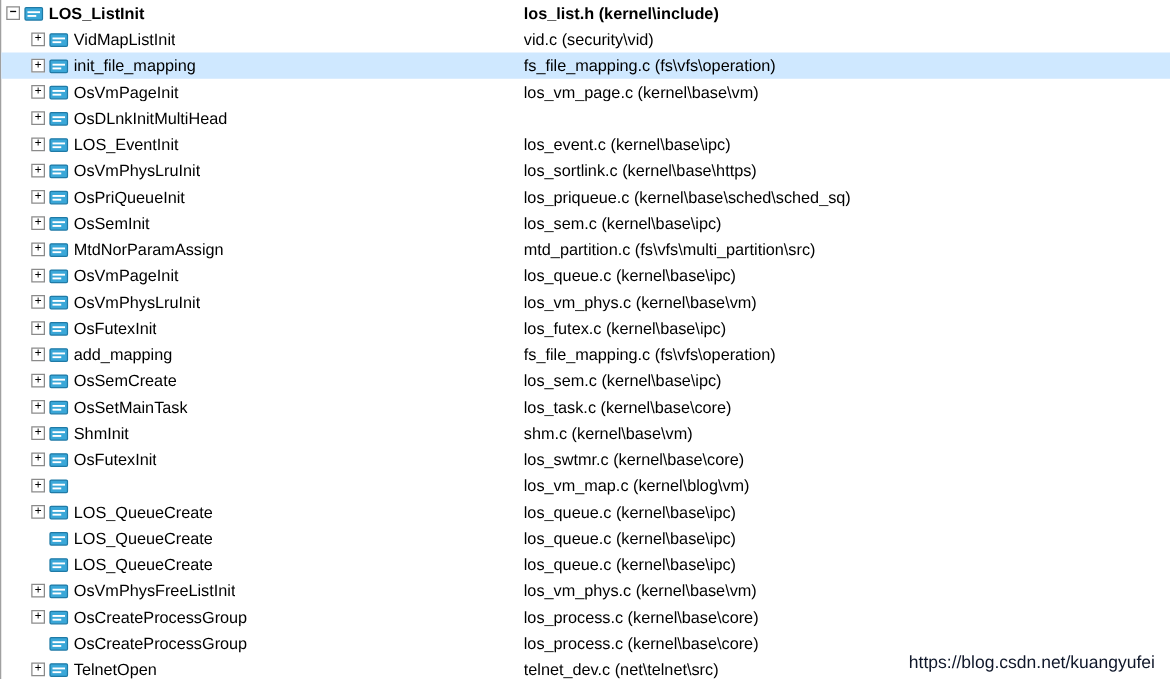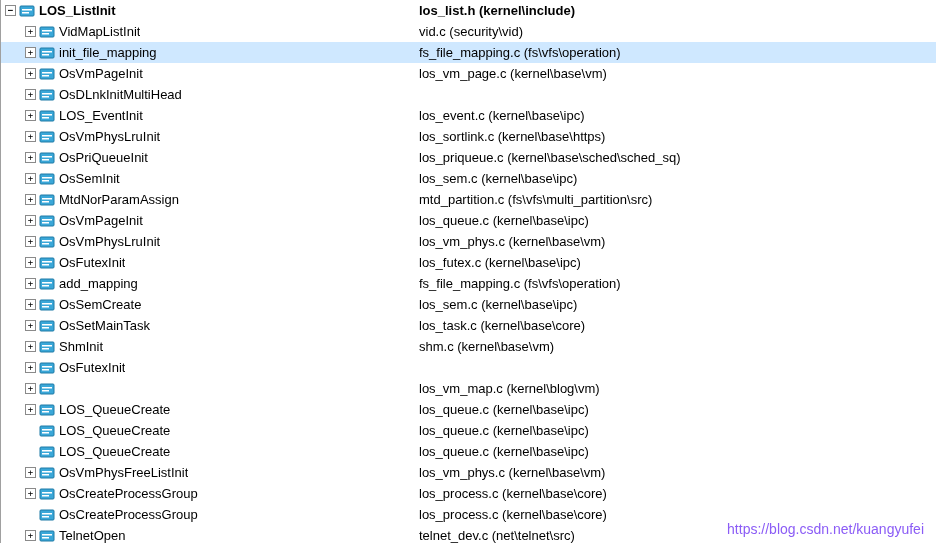--- a/index.html
+++ b/index.html
@@ -72,21 +72,21 @@
     flex-shrink: 0;
     margin-right: 4px;
   }
   .ticon svg { display: block; }
   .name-text { overflow: hidden; text-overflow: ellipsis; }
   .path-text { overflow: hidden; text-overflow: ellipsis; }
   .watermark {
     position: absolute;
     right: 12px;
     bottom: 6px;
-    color: #8b5cf6;
+    color: #0f172a;
     font-size: 14px;
     pointer-events: none;
   }
 </style>
 </head>
 <body>
 
 <div class="pane">
 
   <div class="row header">
@@ -383,20 +383,23 @@
           <span class="exp">+</span>
           <span class="ticon">
             <svg width="16" height="16">
               <rect x="1" y="3" width="14" height="10" rx="1" fill="#3aa7d8" stroke="#1f7aa6"></rect>
               <rect x="3" y="6" width="10" height="1.5" fill="#fff"></rect>
               <rect x="3" y="9" width="7" height="1.5" fill="#fff"></rect>
             </svg>
           </span>
           <span class="name-text">OsFutexInit</span>
         </div>
+        <div class="col-path">
+          <span class="path-text">los_swtmr.c (kernel\base\core)</span>
+        </div>
       </div>
       <div class="row">
         <div class="col-name">
           <span class="indent" style="width: 24px;"></span>
           <span class="exp">+</span>
           <span class="ticon">
             <svg width="16" height="16">
               <rect x="1" y="3" width="14" height="10" rx="1" fill="#3aa7d8" stroke="#1f7aa6"></rect>
               <rect x="3" y="6" width="10" height="1.5" fill="#fff"></rect>
               <rect x="3" y="9" width="7" height="1.5" fill="#fff"></rect>

